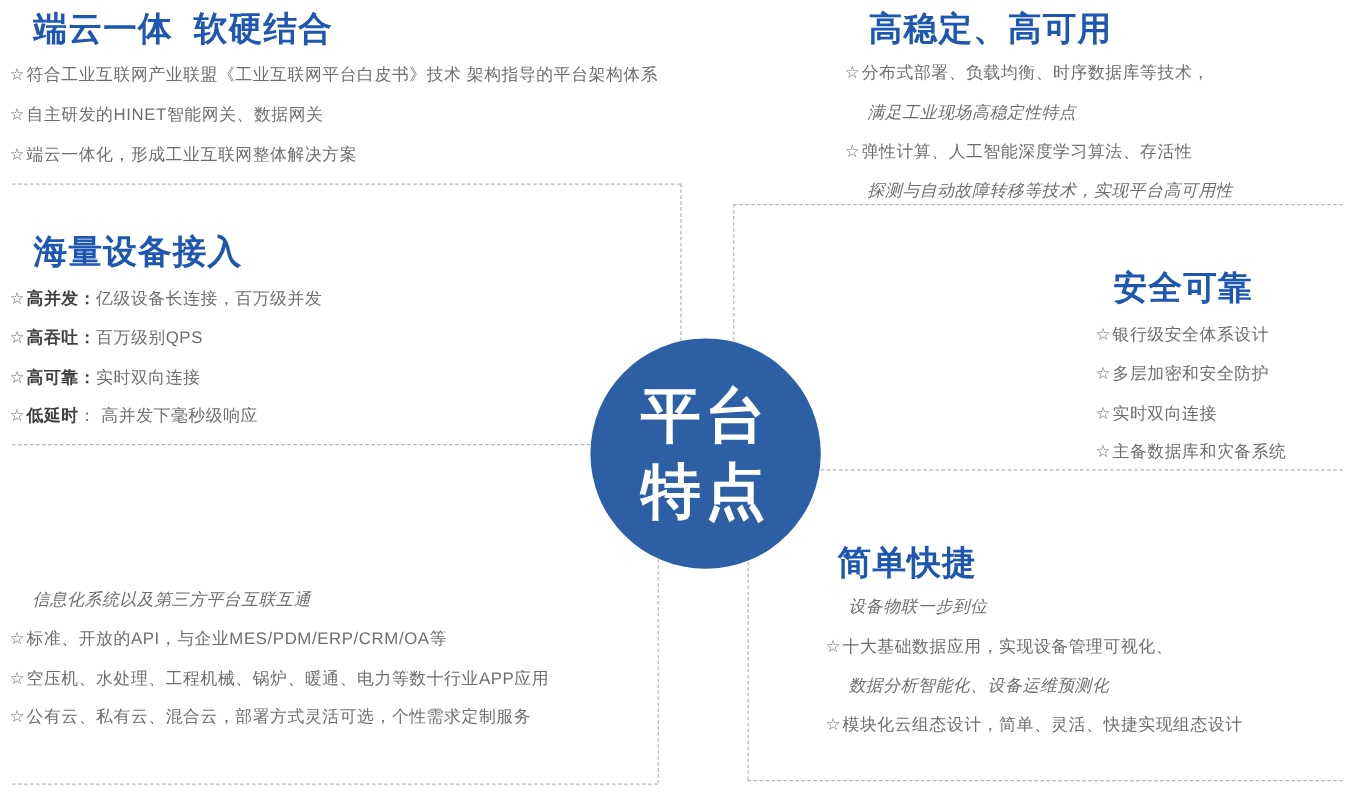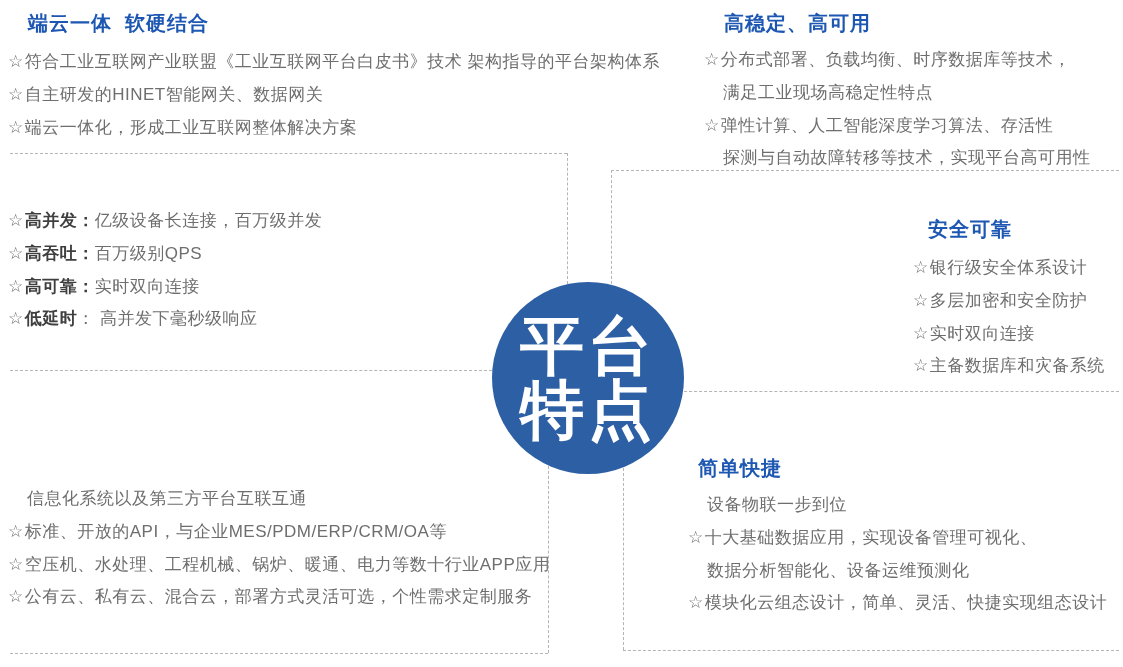--- a/index.html
+++ b/index.html
@@ -14,49 +14,49 @@
   html,body{background:var(--page-bg);}
   .canvas{
     position:relative;
     width:1123px;height:667px;
     background:var(--page-bg);
     overflow:hidden;
     font-family:"Liberation Sans","DejaVu Sans",sans-serif;
   }
   .section{position:absolute;}
   .sec-title{
-    font-size:20px;font-weight:700;color:var(--title-blue);
+    font-size:28px;font-weight:700;color:var(--title-blue);
     line-height:27px;white-space:pre;letter-spacing:1px;
   }
   .lines{margin-top:9px;}
   .line{
-    font-size:17px;color:var(--body-gray);
+    font-size:14px;color:var(--body-gray);
     line-height:33px;white-space:pre;letter-spacing:0.5px;
   }
   .line .star{margin-right:1px;}
   .line .lbl{font-weight:700;color:var(--label-dark);}
-  .line.indent{padding-left:19px;}
+  .line.indent{padding-left:19px;font-style:italic;}
   .hline{position:absolute;border-top:1px dashed var(--divider-gray);height:0;}
   .vline{position:absolute;border-left:1px dashed var(--divider-gray);width:0;}
   .circle{
     position:absolute;left:492px;top:282px;width:192px;height:192px;
     border-radius:50%;background:var(--circle-blue);
     display:flex;flex-direction:column;align-items:center;justify-content:center;
-    color:#fff;font-weight:700;font-size:64px;line-height:64px;
+    color:#fff;font-weight:700;font-size:50px;line-height:64px;
     letter-spacing:4px;text-align:center;
   }
   
   .sec-cloud-edge{left:8px;top:10px;width:700px;}
   .sec-cloud-edge .sec-title{margin-left:20px;}
   .sec-stability{left:704px;top:10px;width:400px;}
   .sec-stability .sec-title{margin-left:20px;}
   .sec-stability .lines{margin-top:7px;}
   .sec-mass-access{left:8px;top:196px;width:480px;}
   .sec-mass-access .sec-title{margin-left:20px;}
-  .sec-security{left:913px;top:216px;width:210px;}
+  .sec-security{left:913px;top:226px;width:210px;}
   .sec-security .sec-title{margin-left:15px;}
   .sec-industry{left:8px;top:474px;width:560px;}
   .sec-industry .sec-title{margin-left:22px;}
   .sec-simple{left:688px;top:455px;width:435px;}
   .sec-simple .sec-title{margin-left:10px;}
   .sec-simple .lines{margin-top:7px;}
   .line{line-height:32.8px;}
 </style>
 </head>
 <body>
@@ -92,20 +92,21 @@
     <h2 class="sec-title">高稳定、高可用</h2>
     <div class="lines">
       <div class="line"><span class="star">☆</span><span>分布式部署、负载均衡、时序数据库等技术，</span></div>
       <div class="line indent"><span>满足工业现场高稳定性特点</span></div>
       <div class="line"><span class="star">☆</span><span>弹性计算、人工智能深度学习算法、存活性</span></div>
       <div class="line indent"><span>探测与自动故障转移等技术，实现平台高可用性</span></div>
     </div>
   </div>
 
   <div class="section sec-mass-access">
+    <h2 class="sec-title">海量设备接入</h2>
     <div class="lines">
       <div class="line"><span class="star">☆</span><span class="lbl">高并发：</span><span>亿级设备长连接，百万级并发</span></div>
       <div class="line"><span class="star">☆</span><span class="lbl">高吞吐：</span><span>百万级别QPS</span></div>
       <div class="line"><span class="star">☆</span><span class="lbl">高可靠：</span><span>实时双向连接</span></div>
       <div class="line"><span class="star">☆</span><span class="lbl">低延时</span><span>： 高并发下毫秒级响应</span></div>
     </div>
   </div>
 
   <div class="section sec-security">
     <h2 class="sec-title">安全可靠</h2>

